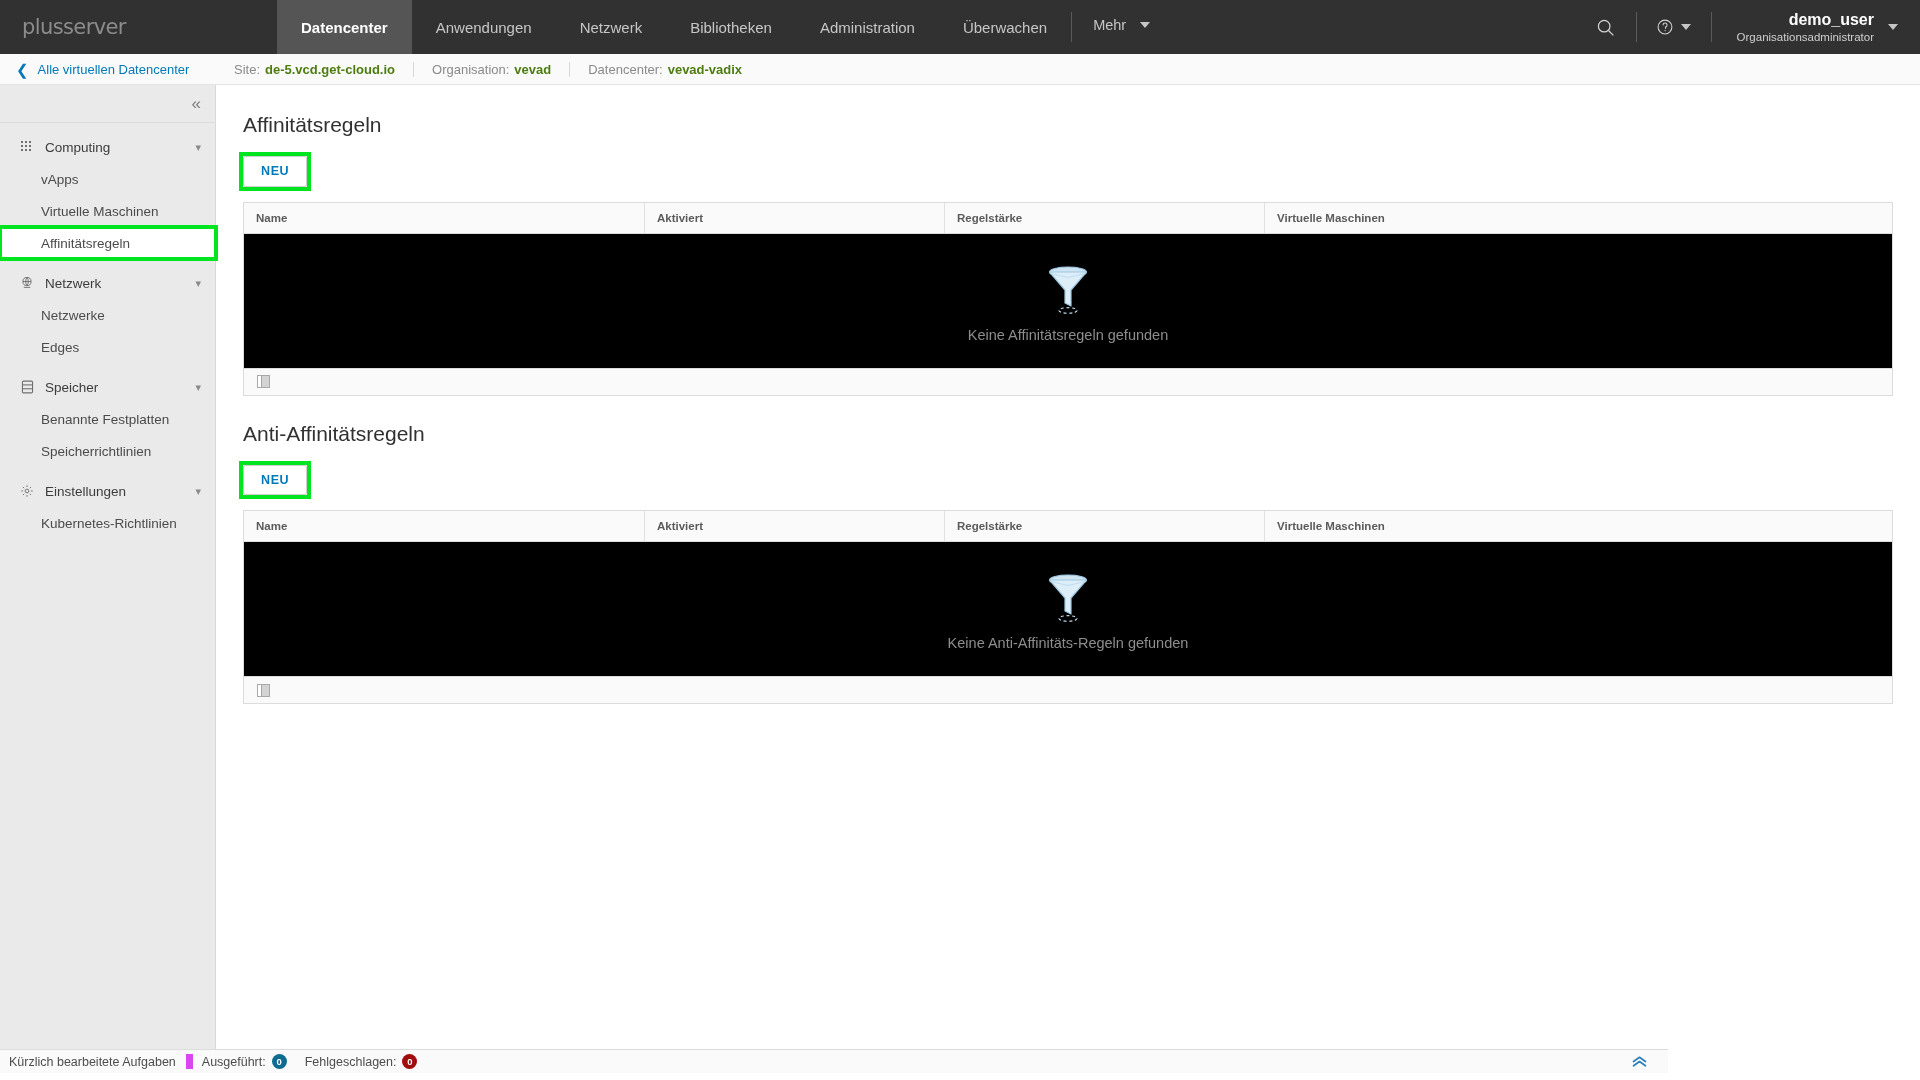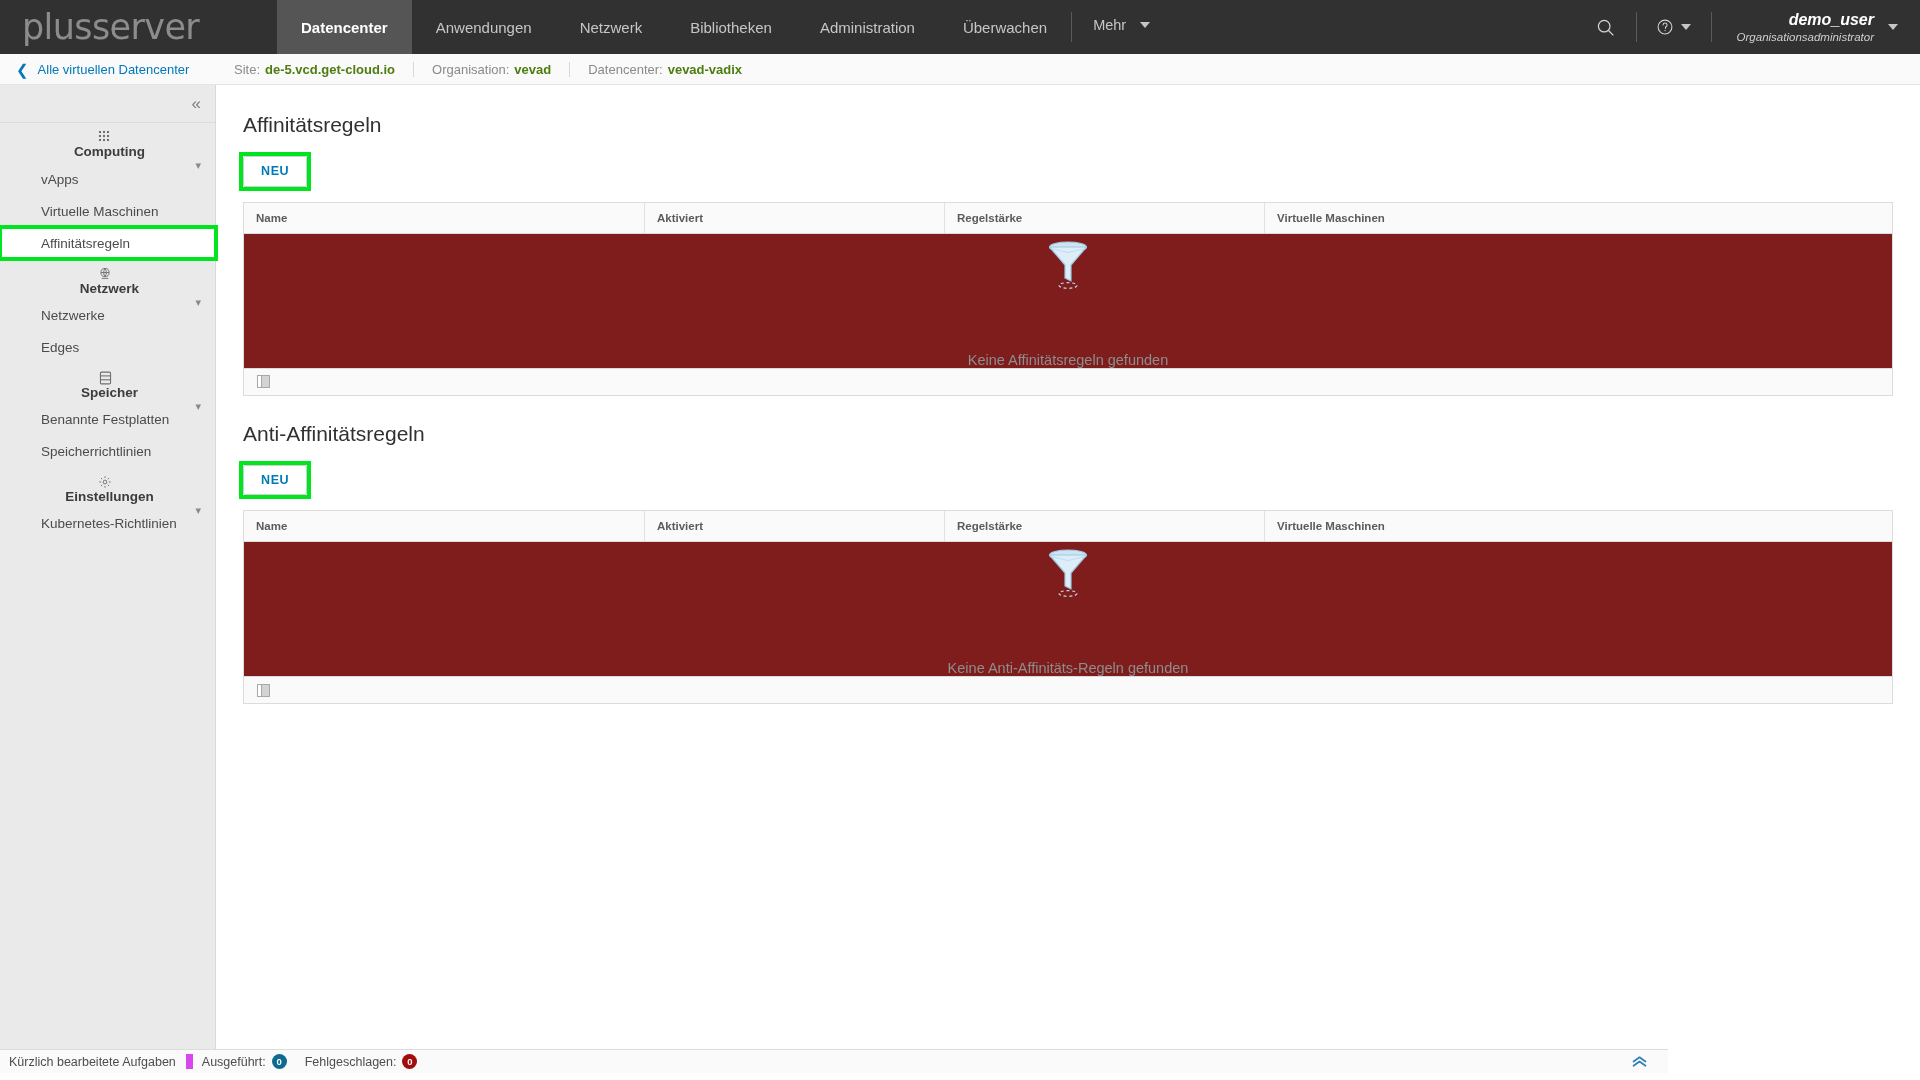--- a/index.html
+++ b/index.html
@@ -20,21 +20,21 @@
     position: relative;
   }
   .brand {
     width: 277px;
     display: flex;
     align-items: center;
     padding-left: 22px;
     background: #313131;
   }
   .brand-logo {
-    font-size: 35px;
+    font-size: 21px;
     letter-spacing: -0.6px;
     color: #8c8c8c;
     font-weight: 400;
     font-family: "DejaVu Sans", sans-serif;
   }
   .nav-items { display: flex; align-items: stretch; }
   .nav-item {
     display: flex; align-items: center;
     padding: 0 24px;
     color: #c6c6c6;
@@ -80,21 +80,20 @@
   .nav-ic + .nav-ic::before, .nav-user::before {
     content: "";
     position: absolute; left: 0; top: 12px; bottom: 12px;
     width: 1px; background: #5a5a5a;
   }
   .nav-user {
     display: flex; align-items: center; gap: 14px;
     padding: 0 22px 0 26px;
     cursor: pointer;
     position: relative;
-    font-style: italic;
   }
   .user-txt { text-align: right; line-height: 1.25; }
   .user-name { color: #ffffff; font-size: 16px; font-weight: bold; }
   .user-role { color: #cfcfcf; font-size: 11.5px; }
 
   
   .crumbbar {
     height: 31px;
     background: #fafafa;
     display: flex; align-items: center;
@@ -139,24 +138,23 @@
     color: #7d7d7d;
     font-size: 17px;
     cursor: pointer;
   }
   .side-group {
     display: flex; align-items: center;
     height: 32px;
     padding: 0 14px 0 18px;
     color: #3c3c3c;
     font-size: 13.5px;
-    font-weight: bold;
+    font-weight: normal;
     cursor: pointer;
     margin-top: 8px;
-    flex-direction: column;
   }
   .side-group .gi {
     width: 18px; margin-right: 9px;
     display: flex; align-items: center; justify-content: center;
     color: #6f6f6f;
   }
   .side-group .gcaret {
     margin-left: auto; color: #8a8a8a; font-size: 11px;
   }
   .side-link {
@@ -225,22 +223,22 @@
     white-space: nowrap;
   }
   .gh + .gh { border-left: 1px solid #e1e1e1; }
   .c1 { flex: 0 0 400px; }
   .c2 { flex: 0 0 300px; }
   .c3 { flex: 0 0 320px; }
   .c4 { flex: 1; }
   .grid-body {
     height: 134px;
     display: flex; flex-direction: column;
-    align-items: center; justify-content: space-between;
-    background: #7f1d1d;
+    align-items: center; justify-content: center;
+    background: #000000;
   }
   .empty-msg {
     color: #8d8d8d;
     font-size: 14.5px;
     margin-top: 12px;
   }
   .grid-foot {
     height: 27px;
     background: #fafafa;
     border-top: 1px solid #dcdcdc;

